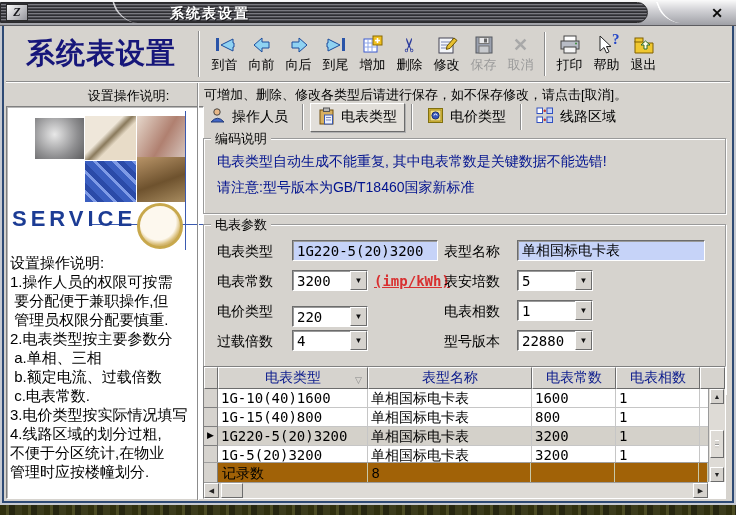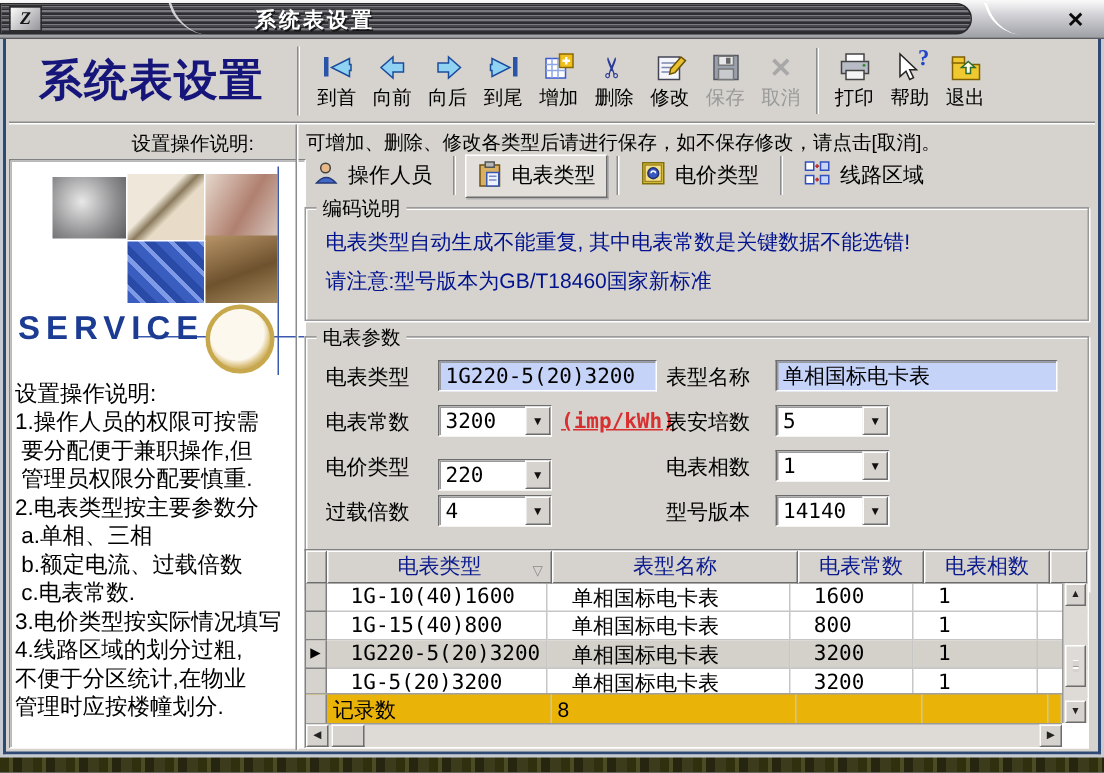--- a/index.html
+++ b/index.html
@@ -116,26 +116,26 @@
   .grid { position:absolute; left:2px; top:282px; right:4px; bottom:0; background:#fff;
     border:1px solid; border-color:#808080 #fff #fff #808080; box-shadow:inset 1px 1px 0 #b0b0b0; overflow:hidden; }
   .g-header { display:flex; height:22px; }
   .g-hcell { background:#d6d3ce; border:1px solid; border-color:#fff #6c6c6c #6c6c6c #fff;
     color:#0a1a8c; font-size:14px; text-align:center; line-height:19px; position:relative; }
   .g-sort { position:absolute; right:5px; top:3px; font-size:9px; color:#8a8a8a; }
   .w-ind{width:14px;} .w-c1{width:150px;} .w-c2{width:164px;} .w-c3{width:84px;} .w-c4{width:84px;} .w-fill{flex:1;}
   .g-row { display:flex; height:19px; }
   .g-ind { width:14px; background:#d6d3ce; border-right:1px solid #808080; border-bottom:1px solid #808080;
     font-size:9px; line-height:17px; text-align:center; color:#000; }
-  .g-cell { border-right:1px solid #c6c6c6; border-bottom:1px solid #c6c6c6; padding:1px 16px;
+  .g-cell { border-right:1px solid #c6c6c6; border-bottom:1px solid #c6c6c6; padding:1px 3px;
     font:14px "DejaVu Sans Mono",monospace; white-space:nowrap; overflow:hidden; }
   .g-cell.num { text-align:left; padding-right:7px; }
   .g-row.selected .g-cell { background:#d4d1ca; }
   .g-footer { position:absolute; left:0; right:17px; bottom:16px; height:20px; display:flex;
-    background:#eab308; border-top:1px solid #a0a0a0; }
+    background:#a16207; border-top:1px solid #a0a0a0; }
   .g-fcell { border-right:1px solid #c8c8a8; padding:2px 4px; font-size:14px; white-space:nowrap; }
   .g-find { width:14px; background:#d6d3ce; border-right:1px solid #808080; }
   .hscroll { position:absolute; left:0; right:17px; bottom:0; height:16px; background:#dedbd6; border-top:1px solid #9a9a9a; }
   .vscroll { position:absolute; right:0; top:22px; bottom:16px; width:17px; background:#dedbd6; border-left:1px solid #9a9a9a; }
   .sc-btn { position:absolute; background:#d6d3ce; border:1px solid; border-color:#fff #6c6c6c #6c6c6c #fff;
     font-size:7px; line-height:13px; text-align:center; color:#222; }
   .sc-up { top:0; left:1px; right:1px; height:15px; }
   .sc-down { bottom:0; left:1px; right:1px; height:15px; }
   .sc-left { left:0; top:0; width:15px; height:15px; }
   .sc-right { right:0; top:0; width:15px; height:15px; }
@@ -415,21 +415,21 @@
           <span class="combo-btn">▼</span>
         </div>
 
         <span class="f-label" style="left:13px; top:108px;">过载倍数</span>
         <div class="combo" style="left:88px; top:105px;">
           <span class="combo-value">4</span>
           <span class="combo-btn">▼</span>
         </div>
         <span class="f-label" style="left:240px; top:108px;">型号版本</span>
         <div class="combo" style="left:313px; top:105px;">
-          <span class="combo-value">14140</span>
+          <span class="combo-value">22880</span>
           <span class="combo-btn">▼</span>
         </div>
       </div>
 
       <div class="grid">
         <div class="g-header">
           <div class="g-hcell w-ind"></div>
           <div class="g-hcell w-c1">
             <span>电表类型</span>
             <span class="g-sort">▽</span>

